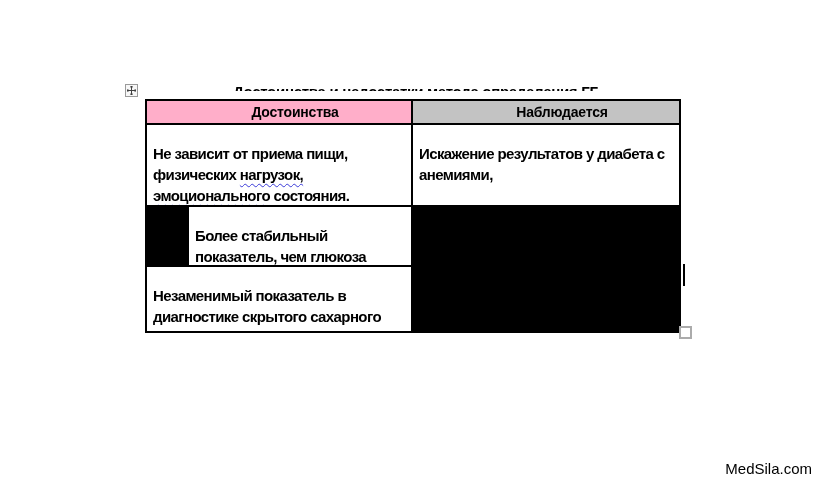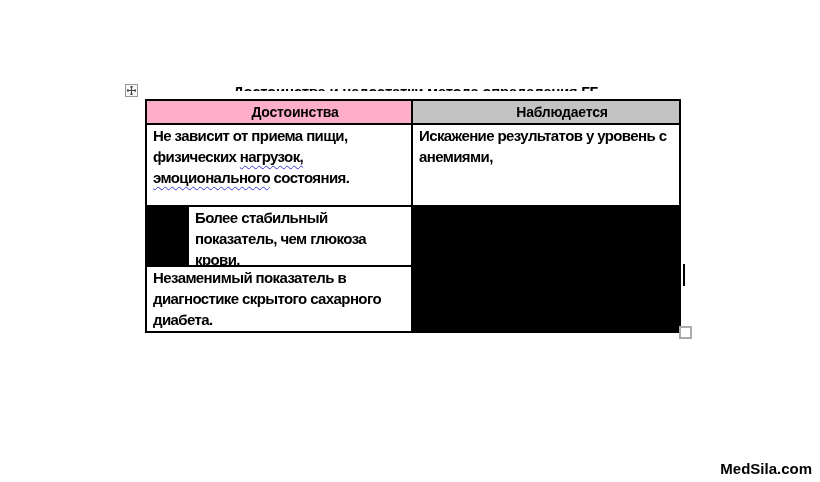--- a/index.html
+++ b/index.html
@@ -65,21 +65,21 @@
   .cell.header {
     display: flex;
     align-items: center;
     justify-content: center;
     font-size: 14px;
     font-weight: 700;
     letter-spacing: -0.2px;
     padding-left: 32px;
   }
   .cell.body {
-    padding: 0 6px 0 6px;
+    padding: 18px 6px 0 6px;
     font-size: 15px;
     font-weight: 700;
     letter-spacing: -0.6px;
     line-height: 21px;
   }
   .c-adv-r1 { grid-column: 1; grid-row: 2; }
   .c-adv-r2 { grid-column: 1; grid-row: 3; margin-left: 42px; }
   .c-adv-r3 { grid-column: 1; grid-row: 4; }
   .c-dis-r1 { grid-column: 2; grid-row: 2; }
   .c-dis-merged { grid-column: 2; grid-row: 3 / 5; }
@@ -112,21 +112,21 @@
     background: #fff;
     box-sizing: content-box;
     cursor: nwse-resize;
   }
 
   .watermark {
     position: absolute;
     right: 8px;
     bottom: 5px;
     font-size: 15px;
-    font-weight: 700;
+    font-weight: 400;
     letter-spacing: 0px;
   }
 </style>
 </head>
 <body>
 
 <div class="page">
 
   <div class="clipped-title">
     <span class="clipped-title-text">Достоинства и недостатки метода определения ГГ</span>
@@ -141,21 +141,21 @@
   </div>
 
   <div class="tbl">
 
     <div class="cell header" style="background-color: rgb(255, 174, 201);">Достоинства</div>
 
     <div class="cell header" style="background-color: rgb(195, 195, 195);">Наблюдается</div>
 
     <div class="cell body c-adv-r1"><span>Не зависит от приема пищи, физических </span><span class="squiggle" style="text-decoration-color: rgb(59, 59, 216);">нагрузок,</span><span> </span><span class="squiggle" style="text-decoration-color: rgb(59, 59, 216);">эмоционального</span><span> состояния.</span></div>
 
-    <div class="cell body c-dis-r1">Искажение результатов у уровень с анемиями,</div>
+    <div class="cell body c-dis-r1">Искажение результатов у диабета с анемиями,</div>
 
     <div class="cell body c-adv-r2">Более стабильный показатель, чем глюкоза крови.</div>
 
 
     <div class="cell body c-adv-r3">Незаменимый показатель в диагностике скрытого сахарного диабета.</div>
 
   </div>
 
   <div class="text-cursor"></div>
 

